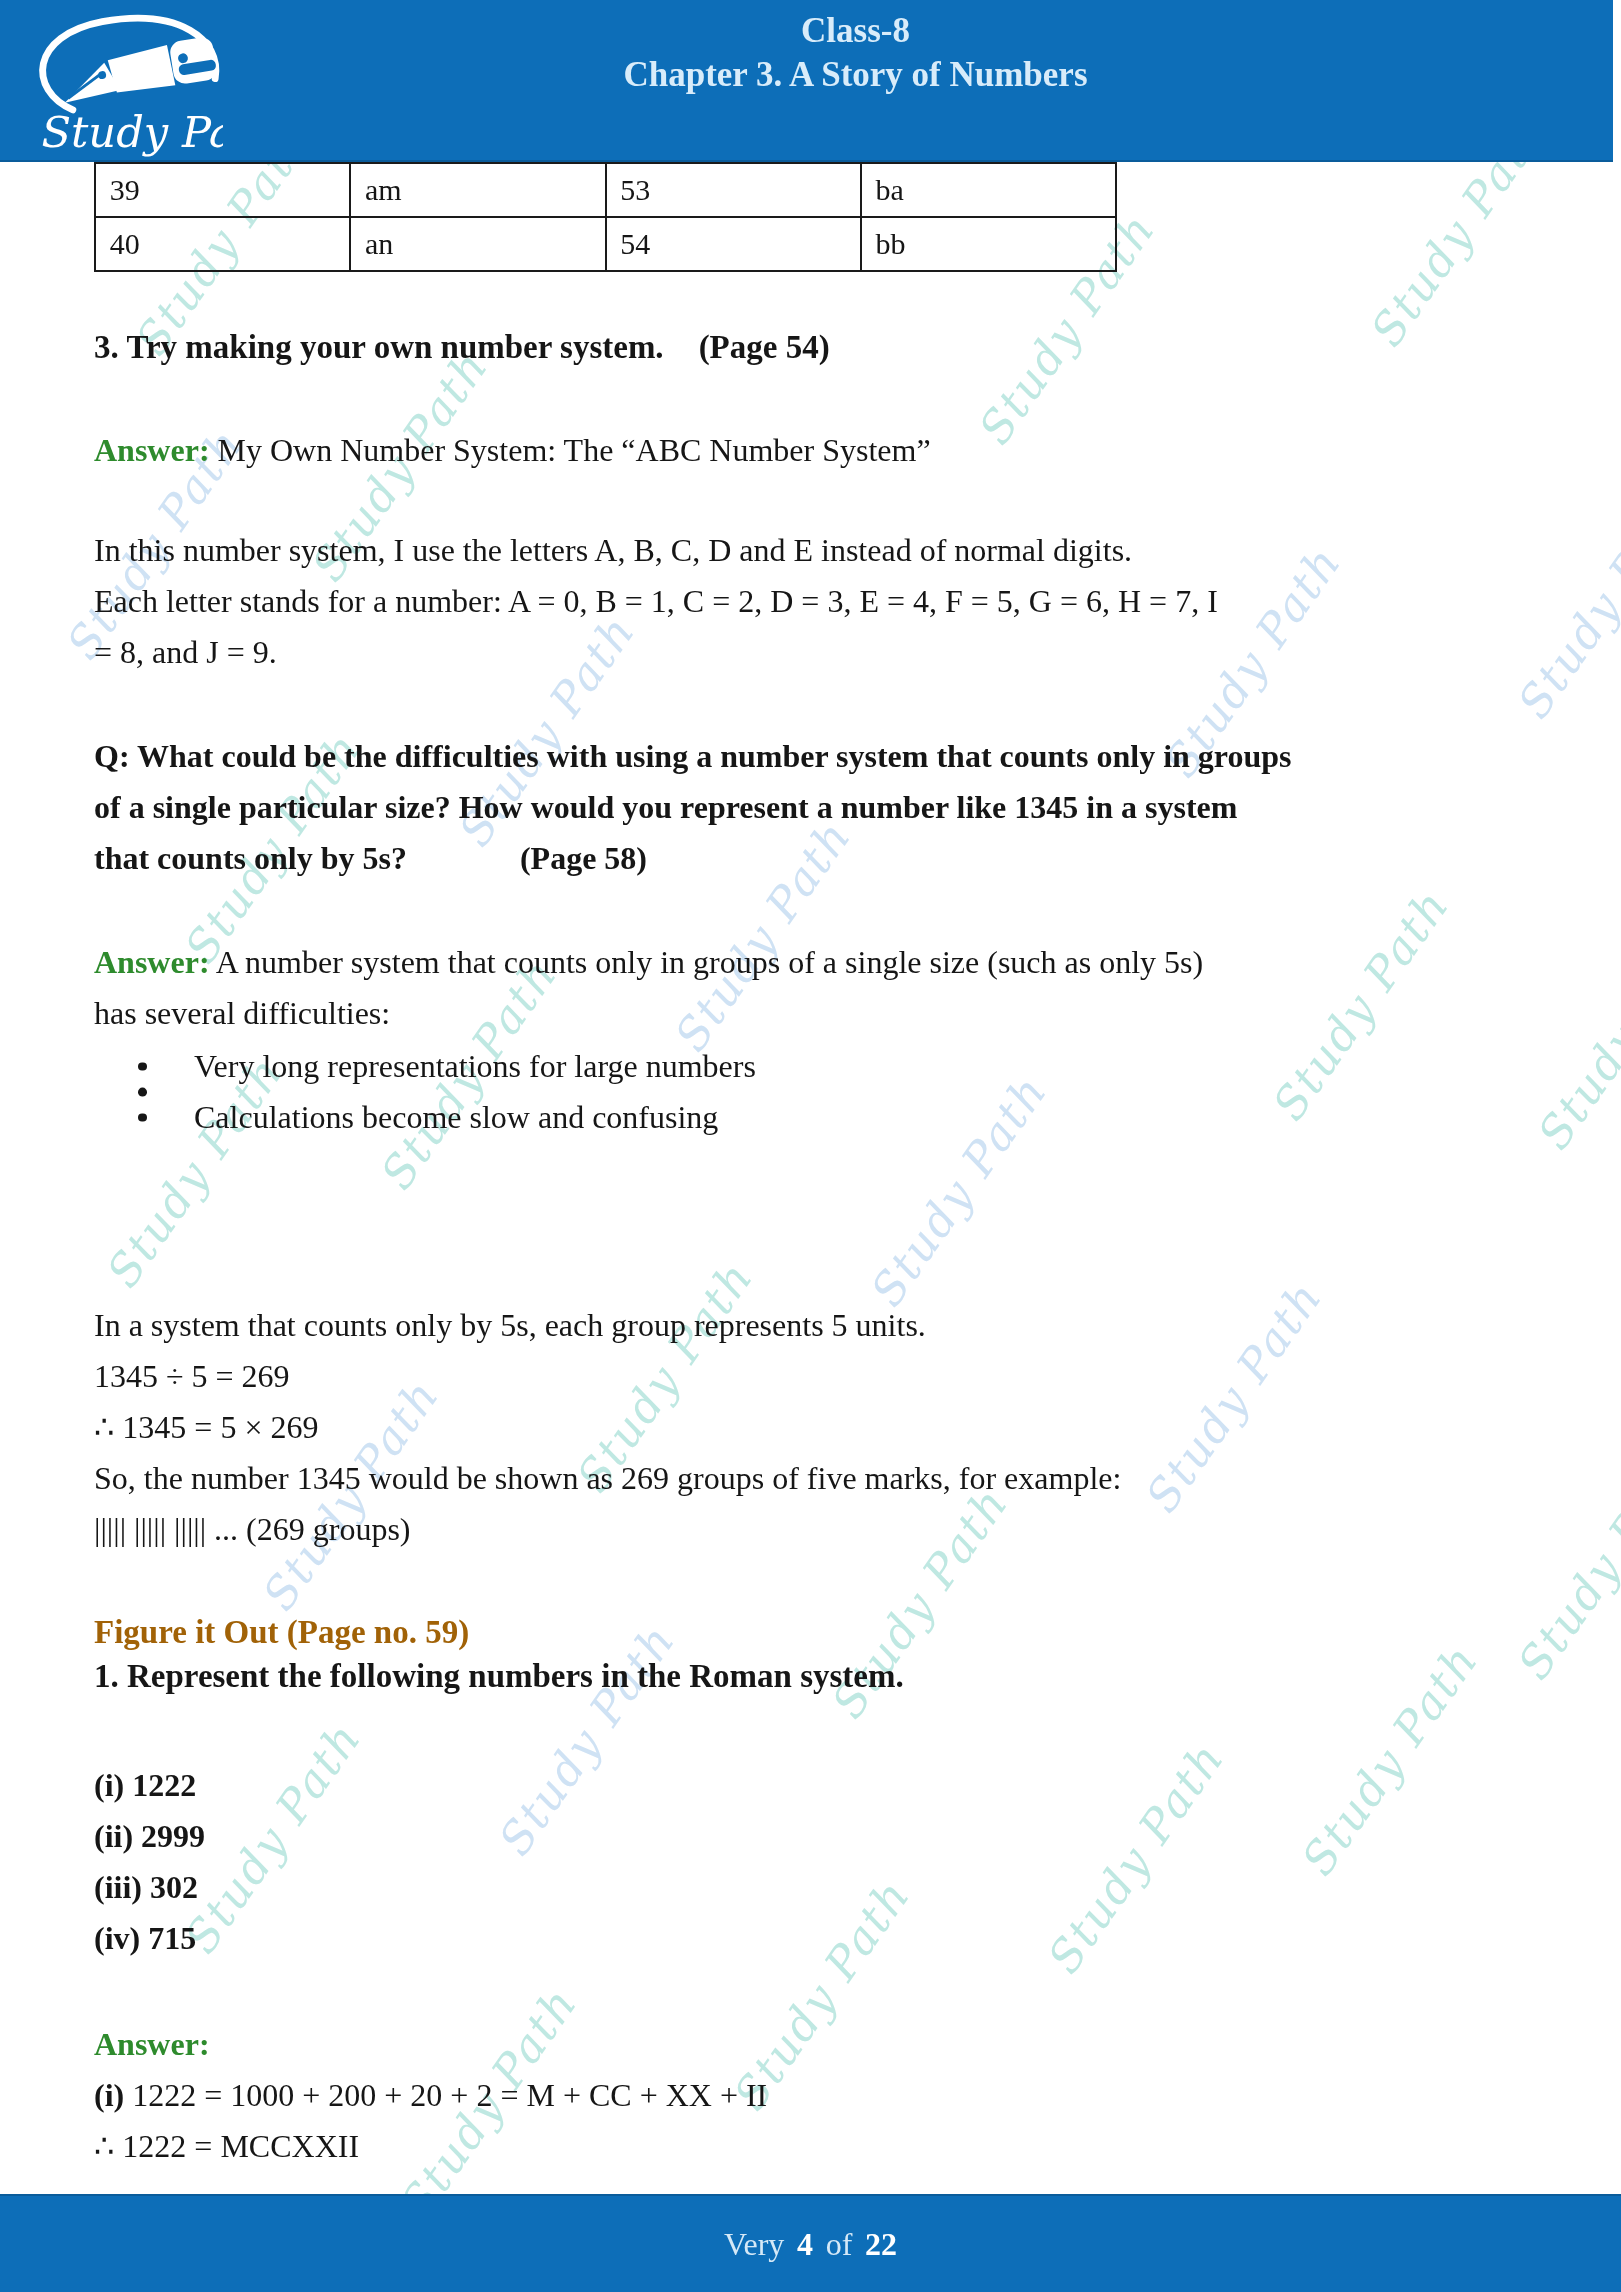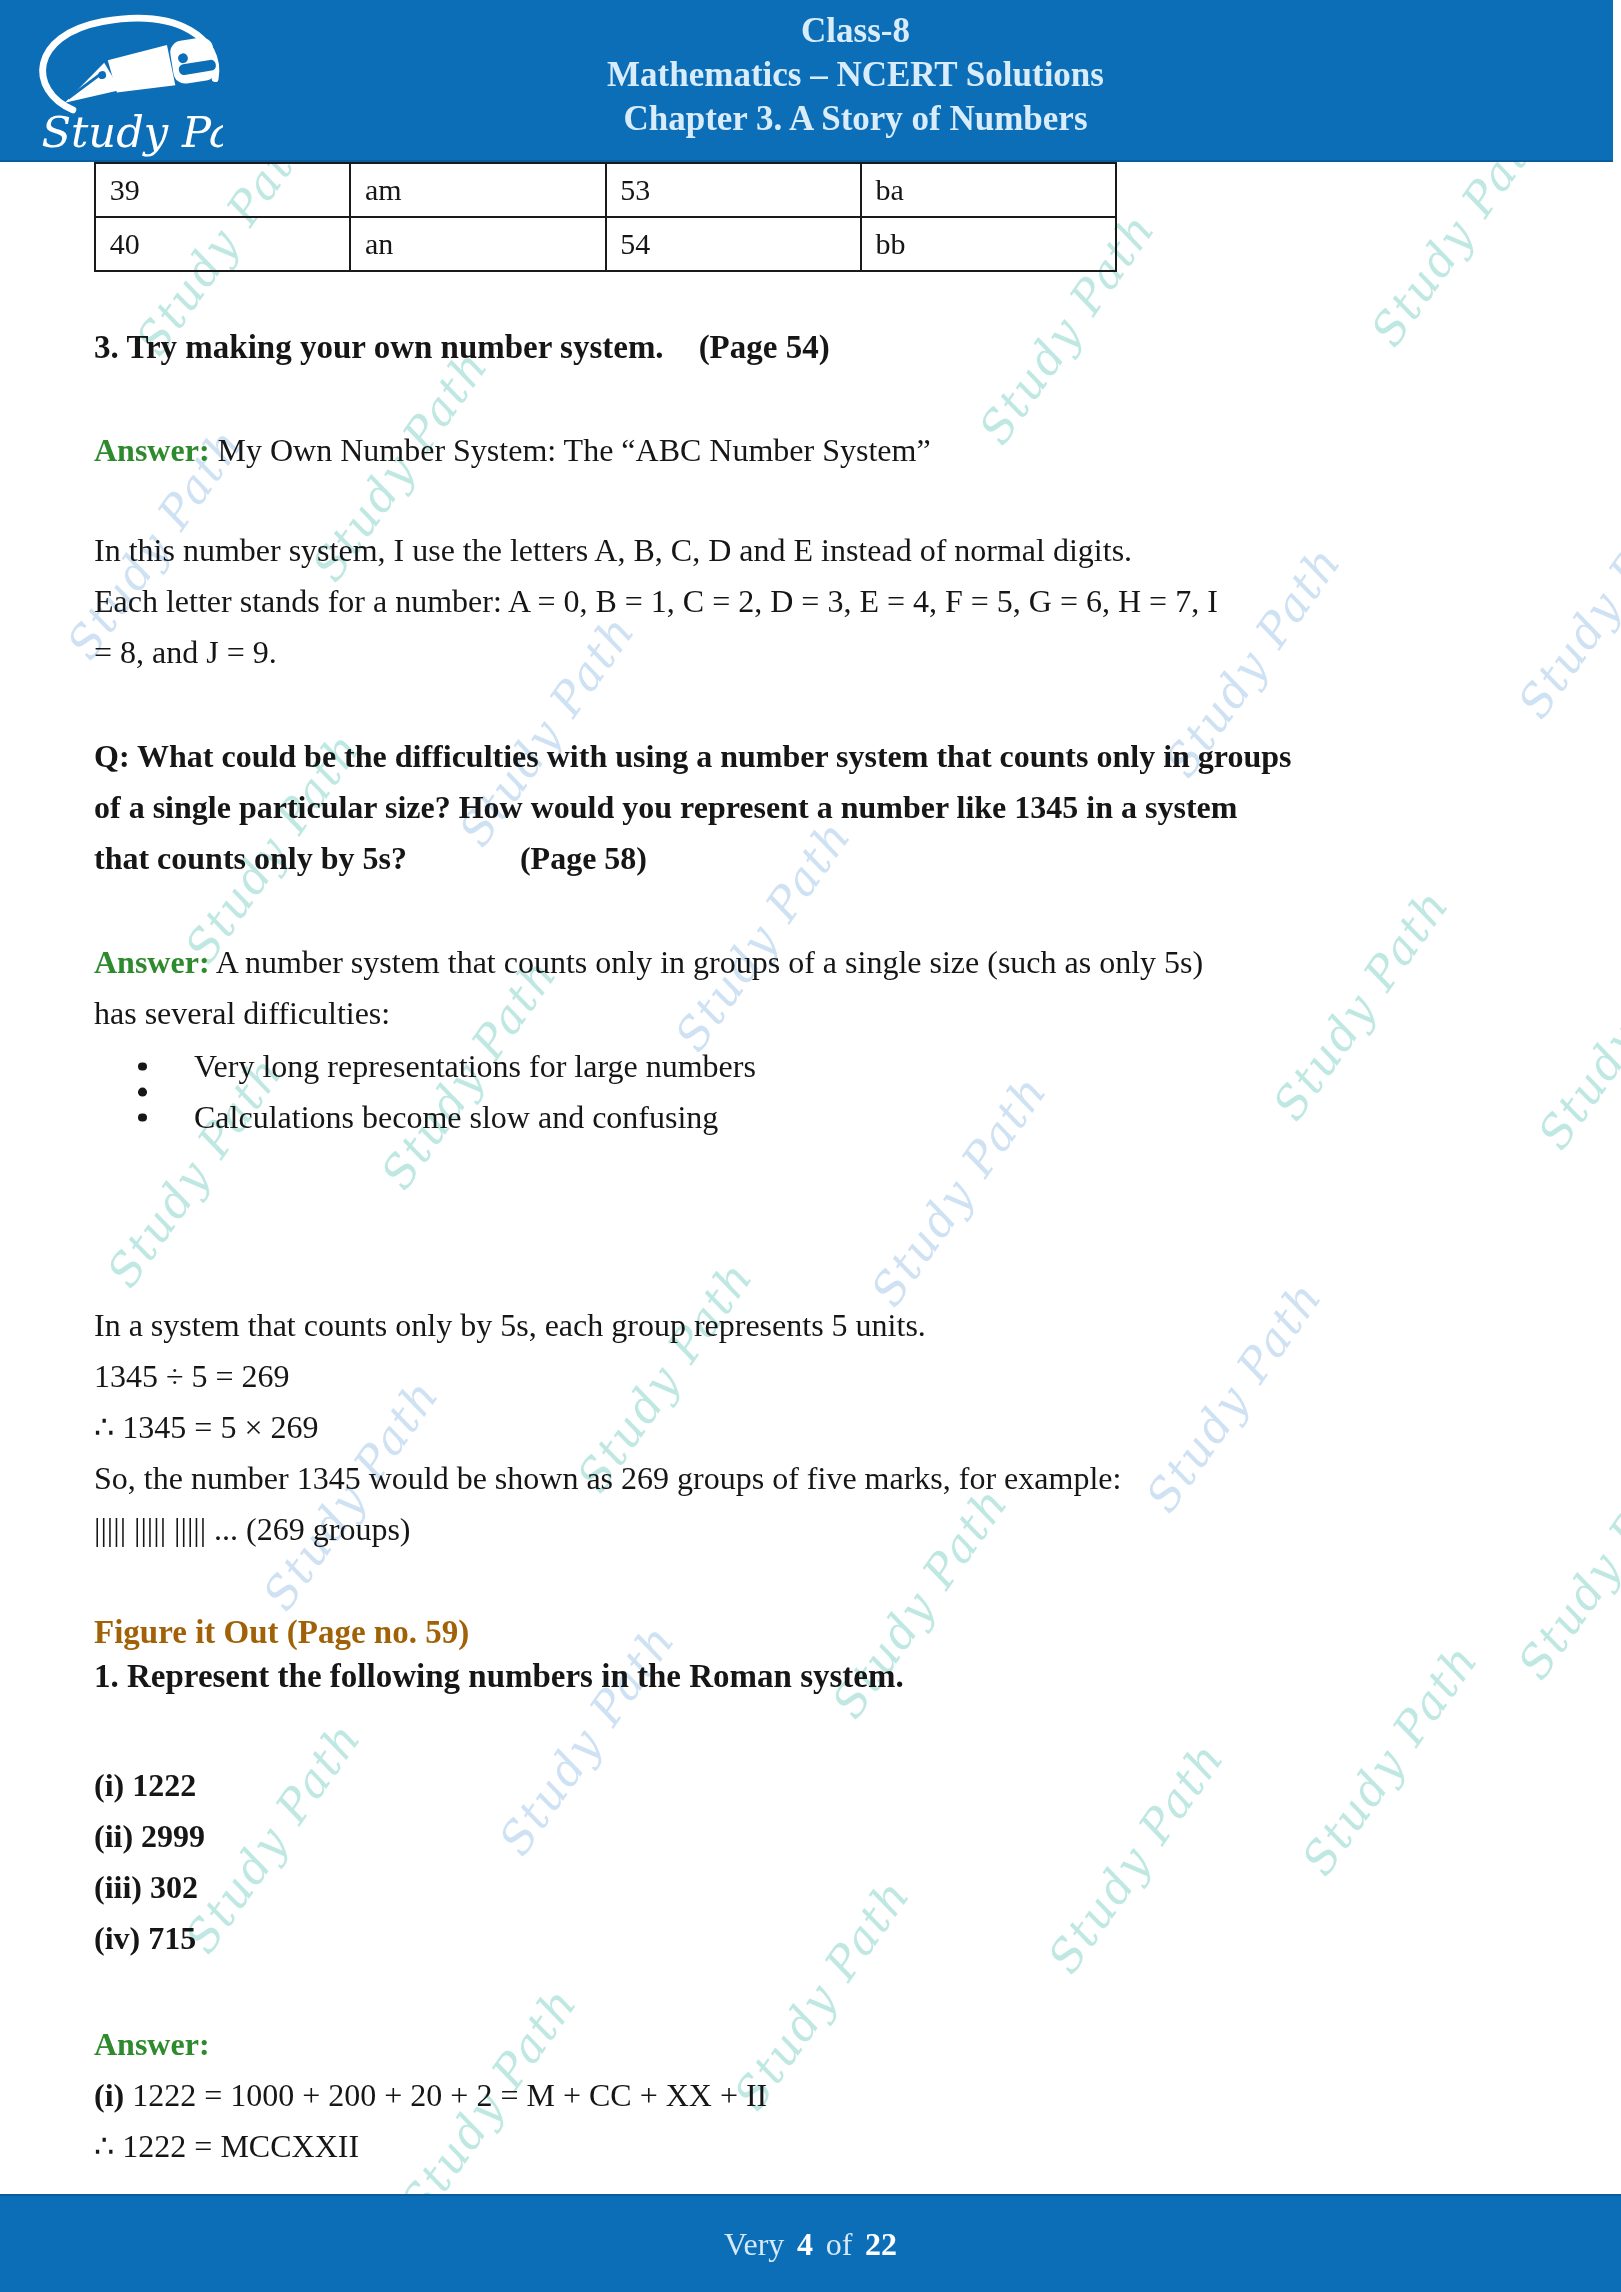--- a/index.html
+++ b/index.html
@@ -129,21 +129,20 @@
         <polygon points="100,58 162,52 164,94 104,92" fill="#ffffff"></polygon>
         <rect x="164" y="50" width="44" height="44" rx="12" fill="#ffffff"></rect>
         <rect x="170" y="74" width="38" height="11" rx="5" fill="#0d6eb8"></rect>
         <circle cx="176" cy="68" r="5" fill="#0d6eb8"></circle>
       </g>
       <text x="30" y="150" font-size="44" font-style="italic" fill="#ffffff" font-family="DejaVu Serif, serif">Study Path</text>
     </svg>
   </div>
   <div class="titles">
     <div>Class-8</div>
-    <div>Mathematics – NCERT Solutions</div>
     <div>Chapter 3. A Story of Numbers</div>
   </div>
 </div>
 
 <table class="conv-table">
   <tbody>
     <tr>
       <td>39</td>
       <td>am</td>
       <td>53</td>

